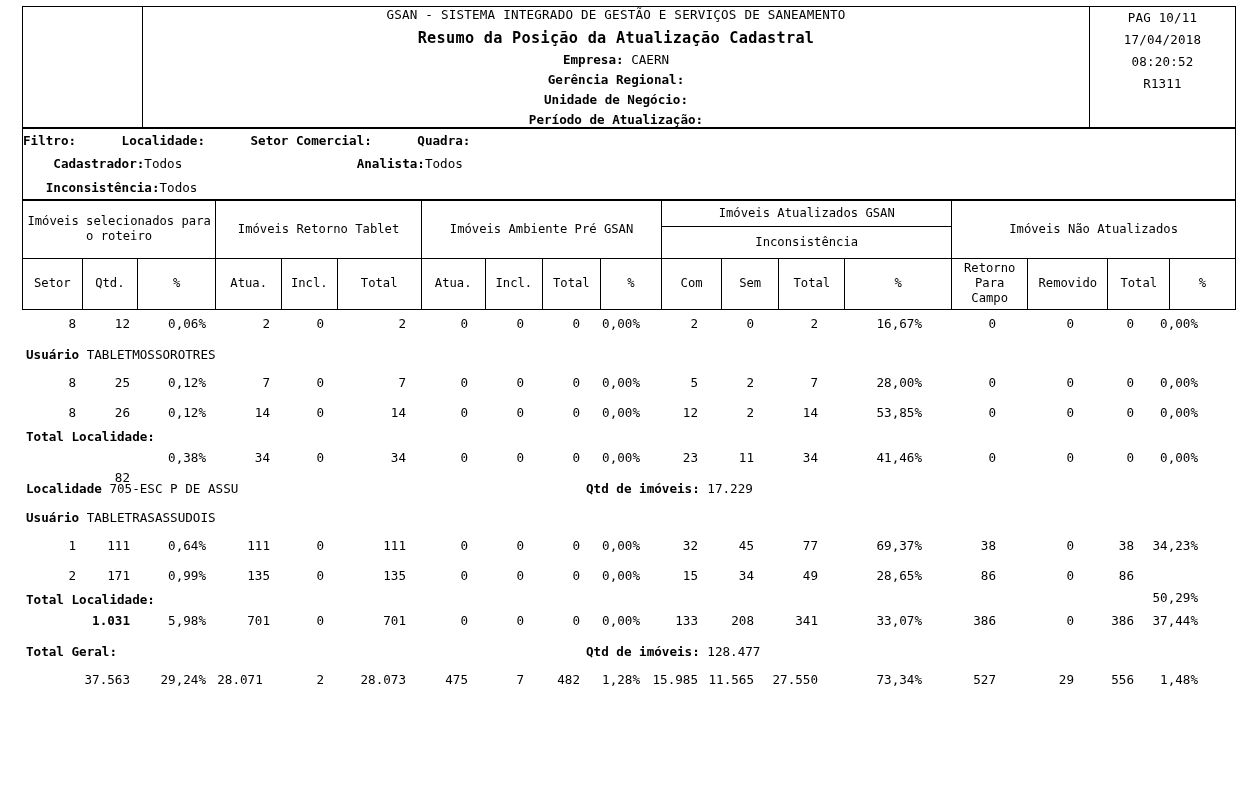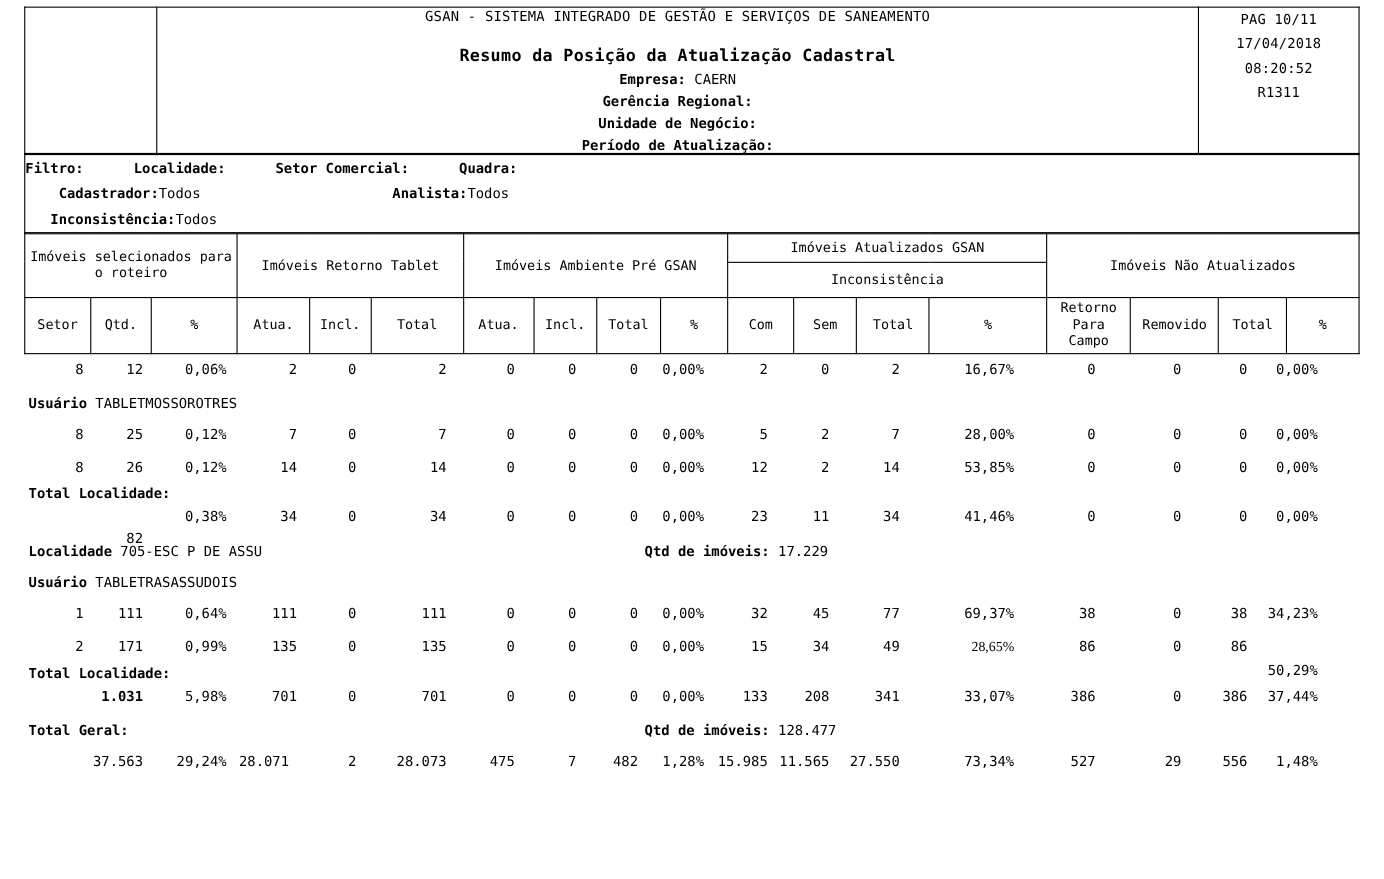--- a/index.html
+++ b/index.html
@@ -23,21 +23,21 @@
   table.rep { border-collapse: collapse; width: 1214px; table-layout: fixed; }
   table.rep td, table.rep th { border: 1px solid #000; padding: 0; vertical-align: top; }
 
   
   .hdr-left { width: 120px; }
   .hdr-mid { text-align: center; padding: 4px 0 6px 0; }
   .hdr-right { width: 146px; text-align: center; padding: 20px 0 0 0; font-size: 12.5px; }
   .hdr-right div { line-height: 1.75; letter-spacing: .2px; }
 
   .h-sys { font-size: 12.6px; letter-spacing: .2px; }
-  .h-title { font-size: 15.2px; font-weight: bold; margin-top: 19px; letter-spacing: .3px; }
+  .h-title { font-size: 15.2px; font-weight: bold; margin-top: 7px; letter-spacing: .3px; }
   .h-line { margin-top: 5px; font-size: 12.6px; }
   .h-line .lbl { font-weight: bold; }
 
   
   .filter { padding: 7px 0 9px 8px; font-size: 12.6px; line-height: 1.85; }
   .filter .lbl { font-weight: bold; }
   .f-row { white-space: pre; }
 
   
   table.grid { border-collapse: collapse; width: 1214px; table-layout: fixed; }
@@ -282,21 +282,21 @@
         <div class="c" style="width: 64px;">135</div>
         <div class="c" style="width: 54px;">0</div>
         <div class="c" style="width: 82px;">135</div>
         <div class="c" style="width: 62px;">0</div>
         <div class="c" style="width: 56px;">0</div>
         <div class="c" style="width: 56px;">0</div>
         <div class="c" style="width: 60px;">0,00%</div>
         <div class="c" style="width: 58px;">15</div>
         <div class="c" style="width: 56px;">34</div>
         <div class="c" style="width: 64px;">49</div>
-        <div class="c" style="width: 104px; font-family: Liberation Serif, serif;">28,65%</div>
+        <div class="c" style="width: 104px;">28,65%</div>
         <div class="c" style="width: 74px;">86</div>
         <div class="c" style="width: 78px;">0</div>
         <div class="c" style="width: 60px;">86</div>
         <div class="c" style="width: 64px; margin-top: 44px;">50,29%</div>
       </div>
       <div class="total-lbl">Total Localidade:</div>
       <div class="drow">
         <div class="c" style="width: 58px;"></div>
         <div class="c" style="width: 54px; font-weight: bold;">1.031</div>
         <div class="c" style="width: 76px;">5,98%</div>

